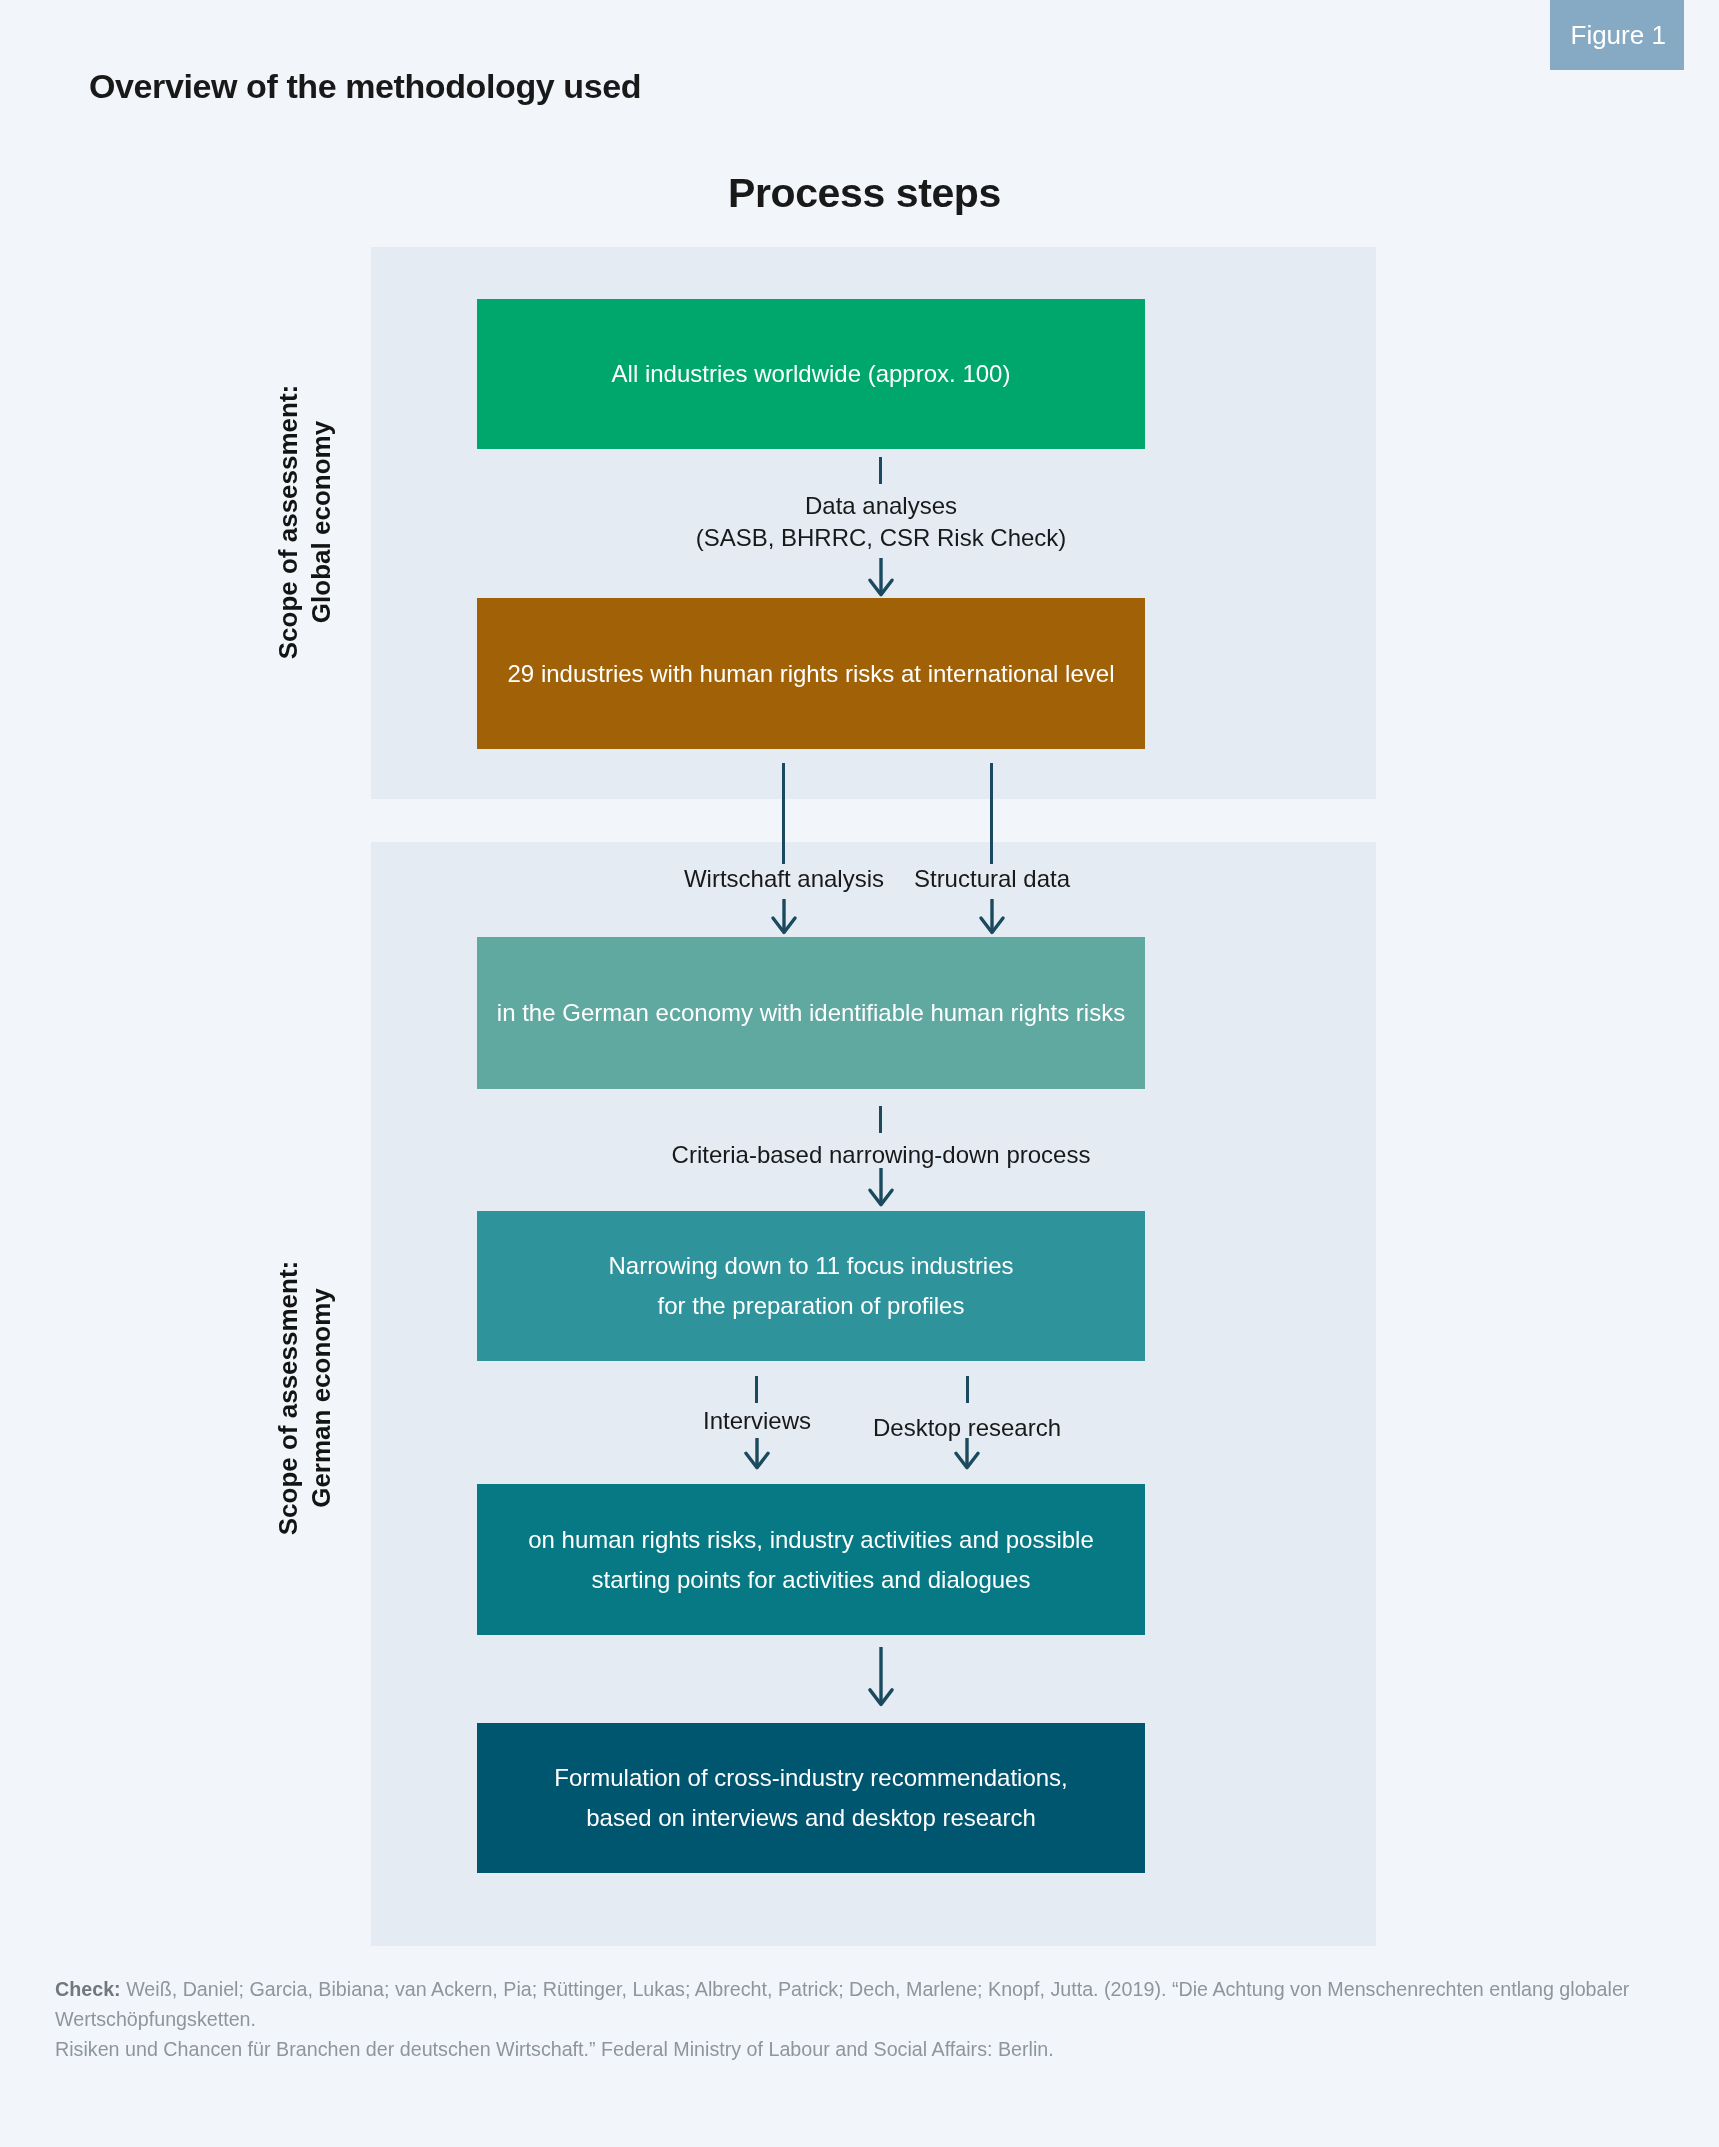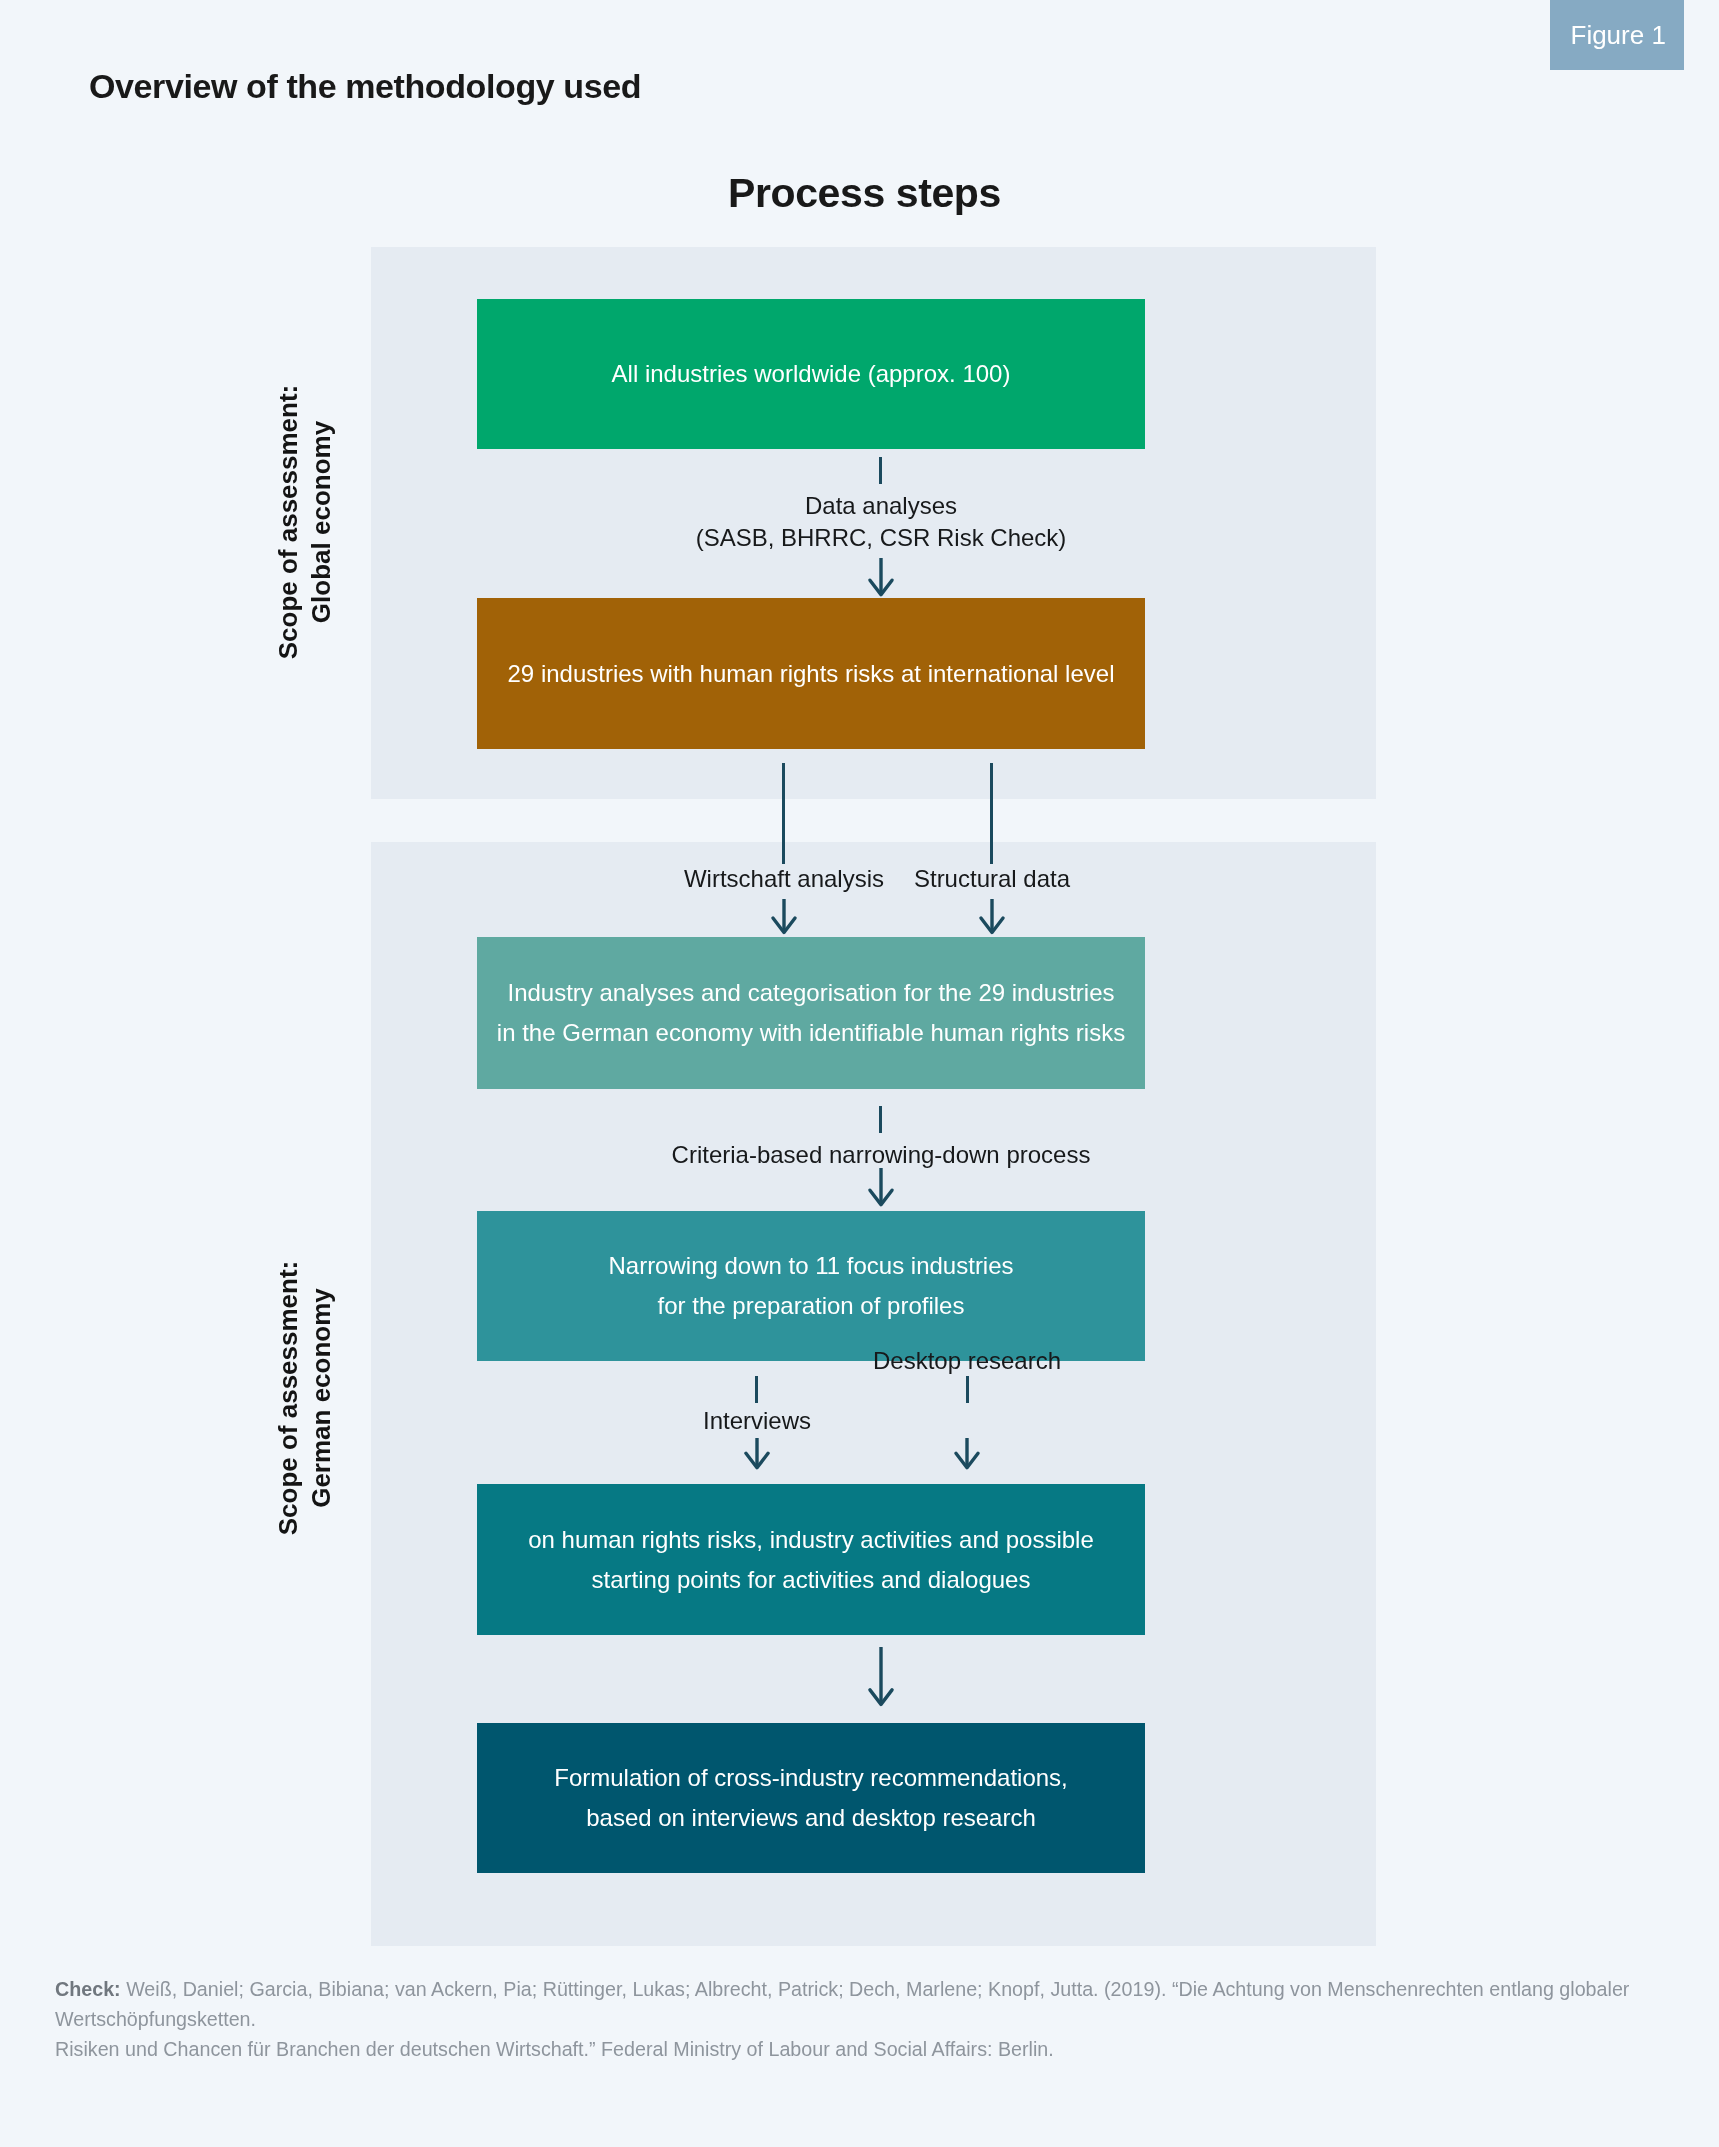--- a/index.html
+++ b/index.html
@@ -115,40 +115,39 @@
   <svg class="arrow-svg" style="left:767px; top:899px;" width="34" height="38" viewBox="0 0 40 44">
     <line x1="20" y1="0" x2="20" y2="36"></line>
     <polyline points="7,22 20,39 33,22"></polyline>
   </svg>
   <svg class="arrow-svg" style="left:975px; top:899px;" width="34" height="38" viewBox="0 0 40 44">
     <line x1="20" y1="0" x2="20" y2="36"></line>
     <polyline points="7,22 20,39 33,22"></polyline>
   </svg>
 
   <div class="box box-3" style="background: rgb(95, 169, 161);">
-    <div>Industry analyses and categorisation for the 29 industries</div>
     <div>in the German economy with identifiable human rights risks</div>
   </div>
 
   <div class="vline" style="left:879px; top:1106px; height:27px;"></div>
   <div class="conn-label" style="left:881px; top:1139px;">Criteria-based narrowing-down process</div>
   <svg class="arrow-svg" style="left:864px; top:1168px;" width="34" height="41" viewBox="0 0 40 48">
     <line x1="20" y1="0" x2="20" y2="40"></line>
     <polyline points="7,26 20,43 33,26"></polyline>
   </svg>
 
   <div class="box box-4" style="background: rgb(46, 147, 155);">
     <div>Narrowing down to 11 focus industries</div>
     <div>for the preparation of profiles</div>
   </div>
 
   <div class="vline" style="left:755px; top:1376px; height:27px;"></div>
   <div class="vline" style="left:966px; top:1376px; height:27px;"></div>
   <div class="conn-label" style="left:757px; top:1405px;">Interviews</div>
-  <div class="conn-label" style="left:967px; top:1345px;">Desktop research</div>
+  <div class="conn-label" style="left:967px; top:1412px;">Desktop research</div>
   <svg class="arrow-svg" style="left:740px; top:1438px;" width="34" height="34" viewBox="0 0 40 40">
     <line x1="20" y1="0" x2="20" y2="32"></line>
     <polyline points="7,18 20,35 33,18"></polyline>
   </svg>
   <svg class="arrow-svg" style="left:950px; top:1438px;" width="34" height="34" viewBox="0 0 40 40">
     <line x1="20" y1="0" x2="20" y2="32"></line>
     <polyline points="7,18 20,35 33,18"></polyline>
   </svg>
 
   <div class="box box-5" style="background: rgb(6, 121, 132);">

